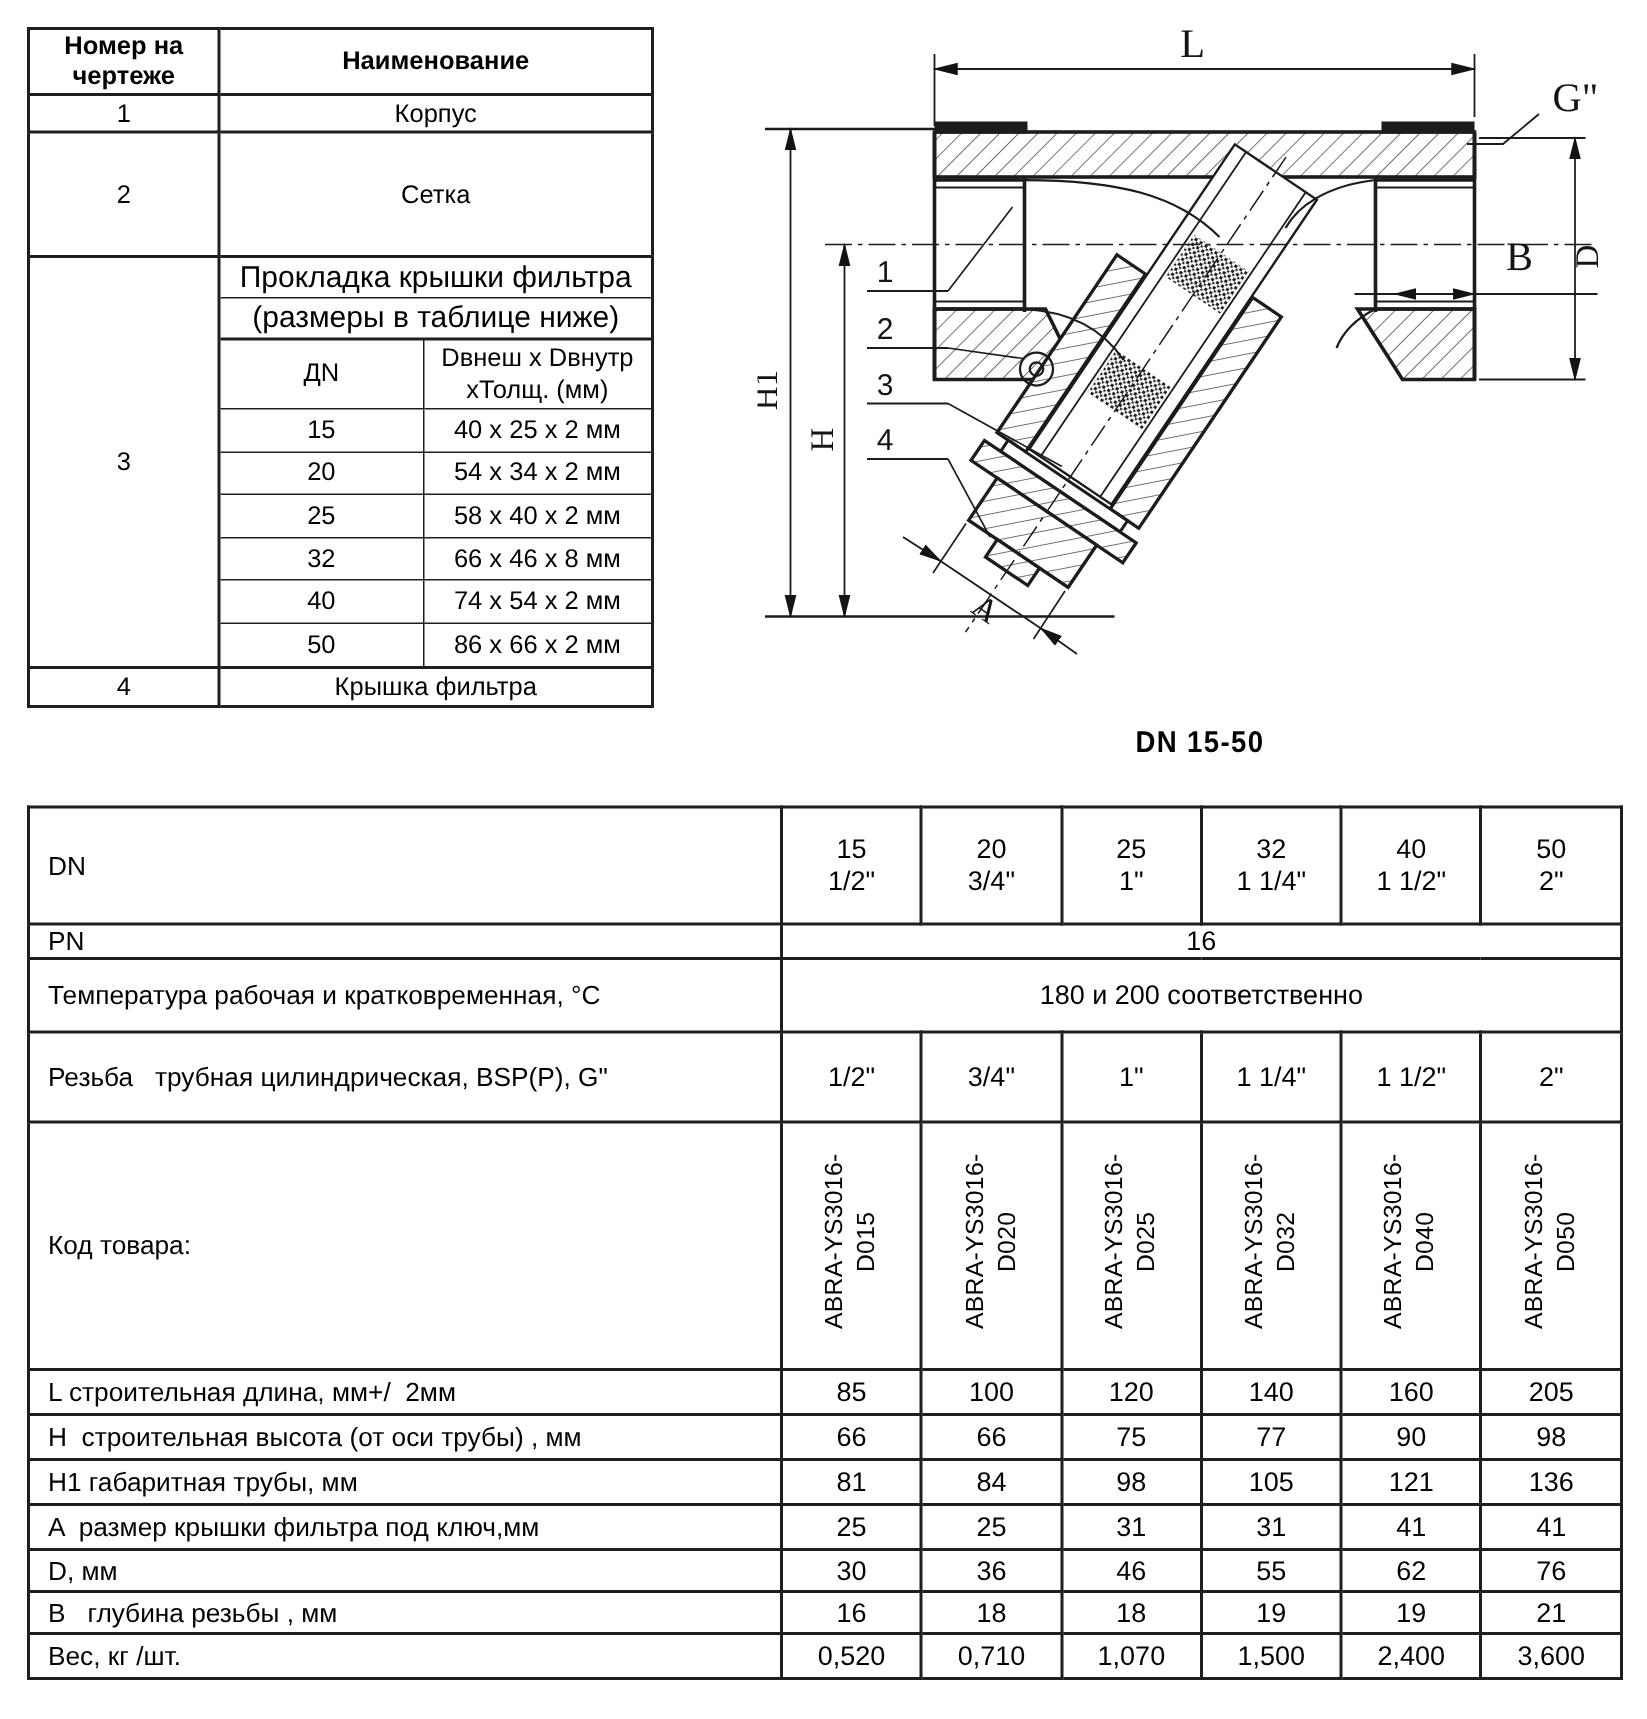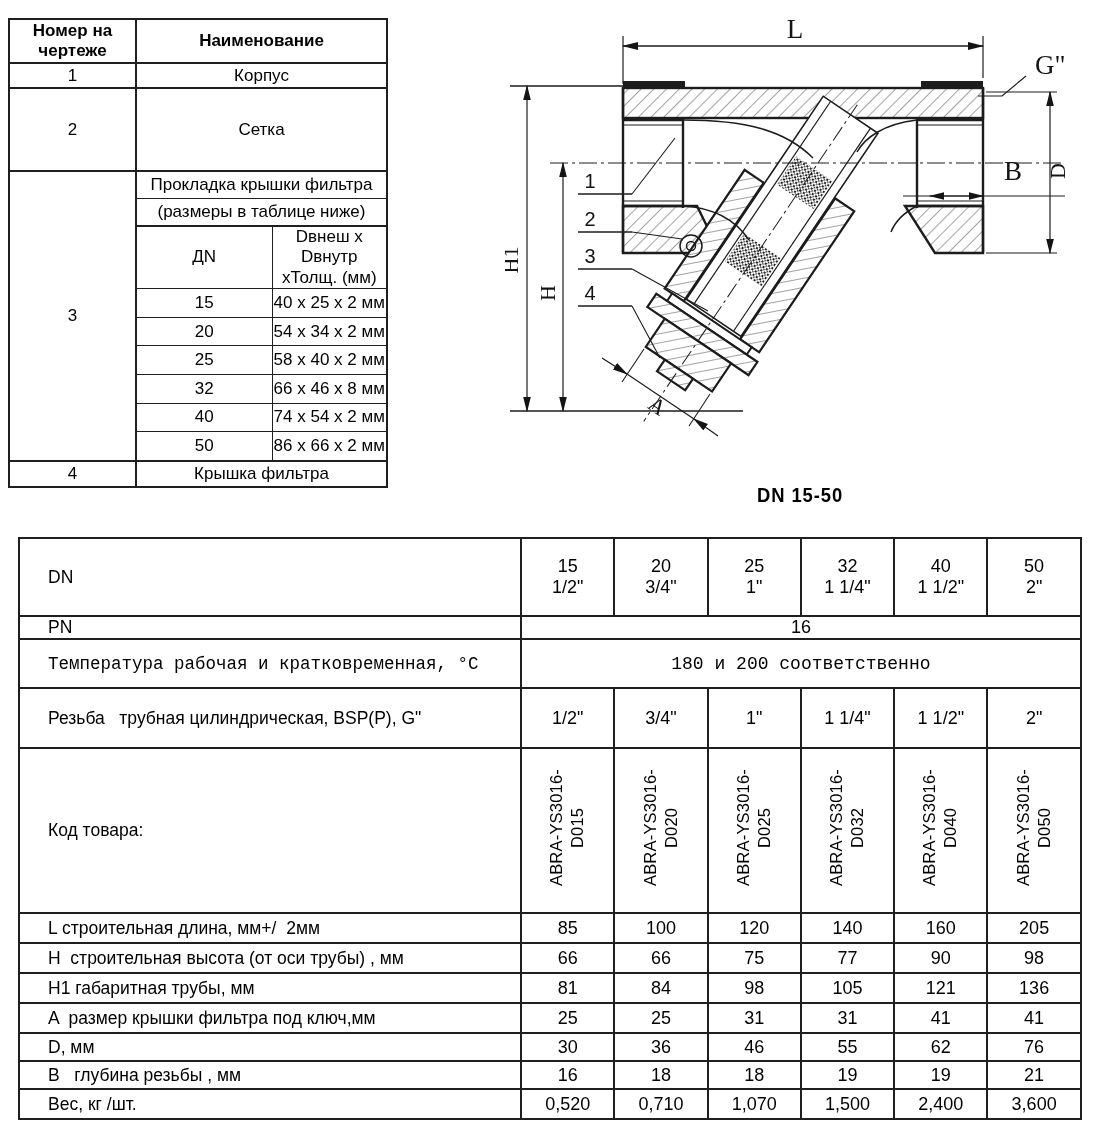--- a/index.html
+++ b/index.html
@@ -4,27 +4,27 @@
 <style>
   html,body{margin:0;padding:0;}
   body{
     width:1098px;height:1146px;position:relative;background:#fff;
     font-family:"Liberation Sans",sans-serif;color:#000;
     -webkit-font-smoothing:antialiased;
   }
   table{border-collapse:collapse;}
 
   
-  .parts{position:absolute;left:8px;top:18px;width:380px;table-layout:fixed;}
+  .parts{position:absolute;left:18px;top:18px;width:418px;table-layout:fixed;}
   .parts td{border:2px solid #1f1f1f;text-align:center;vertical-align:middle;
     font-size:17px;padding:0;box-sizing:border-box;}
   .parts .hdr{font-weight:bold;height:44px;line-height:1.2;}
   .parts .c1{width:127px;}
   .parts .nopad{padding:0;}
-  .sub-line{border-bottom:1.6px solid #1f1f1f;height:26px;line-height:26px;text-align:center;font-size:17px;}
+  .sub-line{border-bottom:1.6px solid #1f1f1f;height:26px;line-height:26px;text-align:center;font-size:20px;}
   .nested{width:100%;table-layout:fixed;}
   .nested td{border:1.6px solid #1f1f1f;font-size:17px;}
   .nested tr td:first-child{border-left:none;width:135px;}
   .nested tr td:last-child{border-right:none;}
   .nested tr:last-child td{border-bottom:none;}
   .nested .nhdr td{height:46px;line-height:1.2;}
   .nested .nrow td{height:28.6px;}
 
   
   .draw-wrap{position:absolute;left:505px;top:8px;width:592px;height:476px;}
@@ -32,21 +32,21 @@
     font-weight:bold;font-size:20px;letter-spacing:1px;transform:scaleX(.92);}
   svg text{fill:#141414;}
   .dimtxt{font-family:"Liberation Serif",serif;font-size:27px;}
   .dimtxt-s{font-family:"Liberation Serif",serif;font-size:22px;}
   .callout{font-size:20px;font-family:"Liberation Sans",sans-serif;}
 
   
   .spec{position:absolute;left:18px;top:537px;width:1062px;table-layout:fixed;}
   .spec td{border:2px solid #1f1f1f;box-sizing:border-box;vertical-align:middle;
     text-align:center;font-size:18px;padding:0;}
-  .spec .lbl{text-align:left;padding-left:28px;font-size:17.5px;white-space:pre-wrap;}
+  .spec .lbl{text-align:left;padding-left:12px;font-size:17.5px;white-space:pre-wrap;}
   .spec col.c-lbl{width:502px;}
   .spec col.c-v{width:93.3px;}
   .two-line{line-height:1.18;}
   .code-rot{writing-mode:vertical-rl;transform:rotate(180deg);display:inline-block;
     font-size:16.5px;line-height:1.3;letter-spacing:.2px;}
   .code-rot div{text-align:center;}
 </style>
 </head>
 <body>
 
@@ -286,21 +286,21 @@
         </td>
         <td class="two-line">
           <div>50</div>
           <div>2"</div>
         </td>
       </tr>
       <tr style="height: 15px;">
         <td class="lbl">PN</td>
         <td colspan="6">16</td>
       </tr>
-      <tr style="height: 49px; font-family: Liberation Mono, monospace;">
+      <tr style="height: 49px;">
         <td class="lbl">Температура рабочая и кратковременная, °С</td>
         <td colspan="6">180 и 200 соответственно</td>
       </tr>
       <tr style="height: 60px;">
         <td class="lbl">Резьба   трубная цилиндрическая, BSP(P), G"</td>
         <td>1/2"</td>
         <td>3/4"</td>
         <td>1"</td>
         <td>1 1/4"</td>
         <td>1 1/2"</td>

